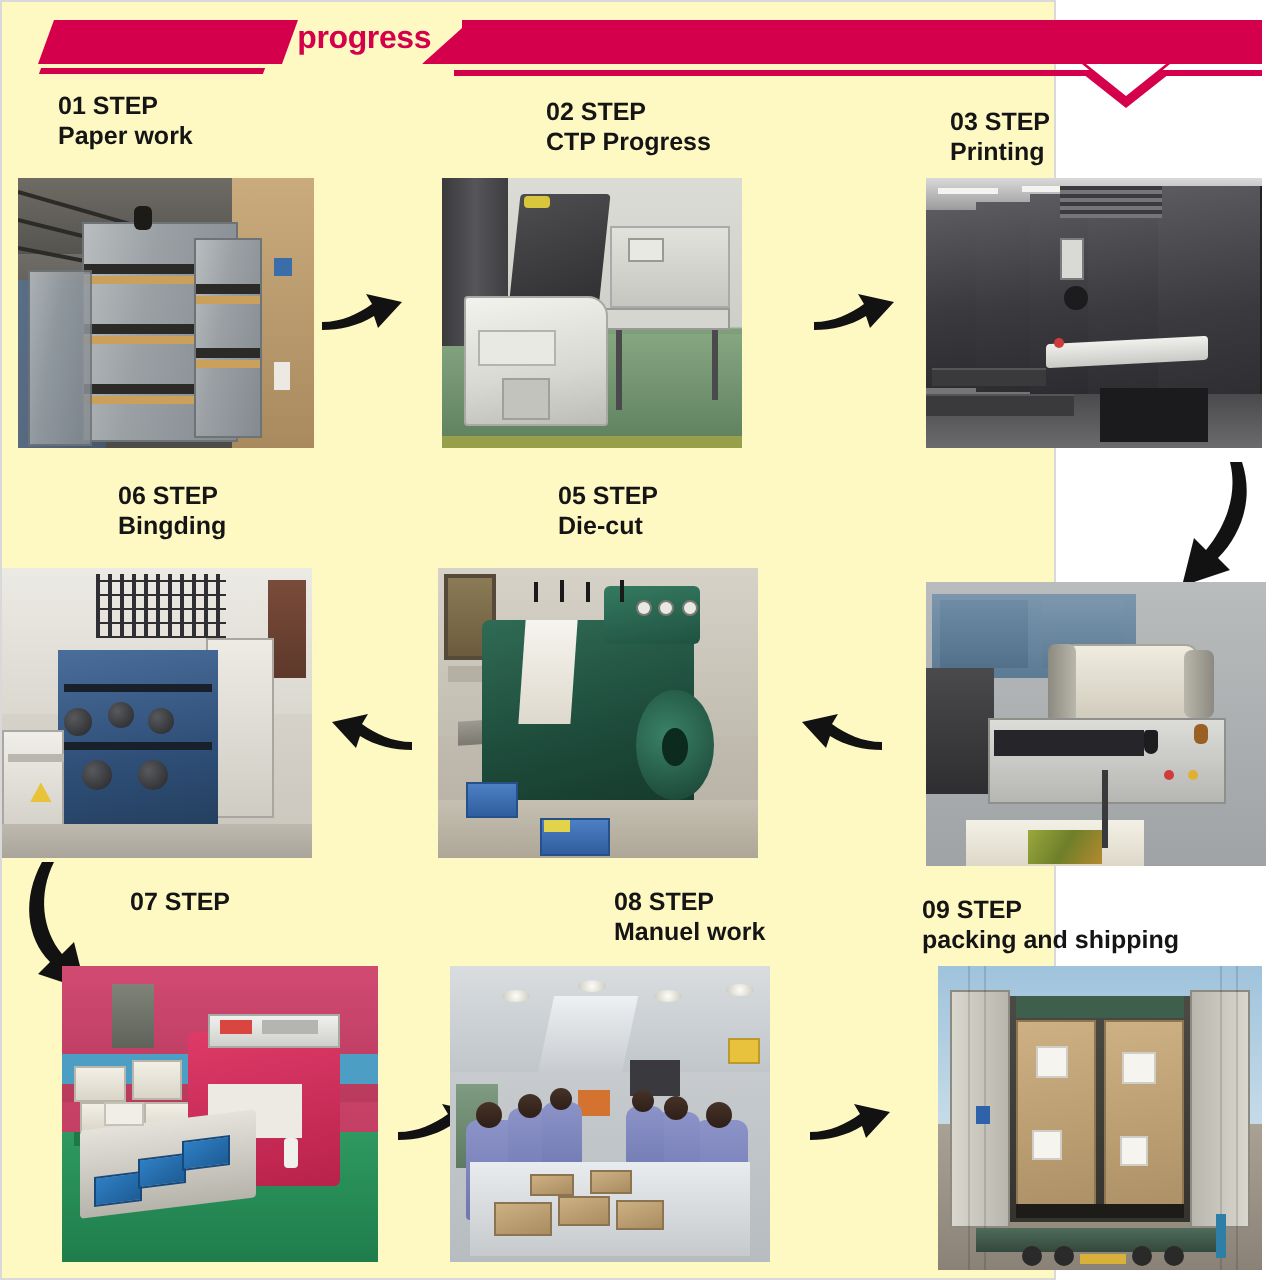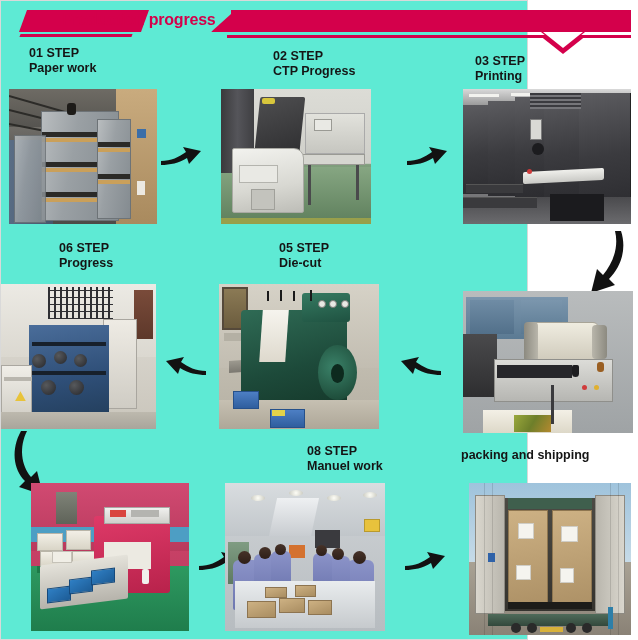--- a/index.html
+++ b/index.html
@@ -10,21 +10,21 @@
     background: #ffffff;
     font-family: "Liberation Sans", sans-serif;
     overflow: hidden;
     position: relative;
   }
 
   #page {
     position: relative;
     width: 528px;
     height: 640px;
-    background: #5eead4;
+    background: #fef9c3;
     border: 1px solid #d9d9d9;
   }
 
   
   .header {
     position: absolute;
     left: 0; top: 0;
     width: 638px; height: 44px;
   }
   .banner-left {
@@ -430,21 +430,21 @@
       <div style="position:absolute; left:52%; top:78%; width:32%; height:20%; background:#1b1b1e;"></div>
     </div>
   </div>
 
   <svg class="arrow-curve" style="left:580px; top:226px;" viewBox="0 0 54 78">
     <path d="M40 4 C 46 22, 40 40, 28 52 L 34 58 L 10 66 L 16 42 L 22 48 C 32 36, 38 20, 34 4 Z" fill="#121212"></path>
   </svg>
 
   <div class="step-label" style="left:58px; top:240px;">
     <span class="num">06  STEP</span>
-    <span class="name">Progress</span>
+    <span class="name">Bingding</span>
   </div>
   <div class="step-label" style="left:278px; top:240px;">
     <span class="num">05  STEP</span>
     <span class="name">Die-cut</span>
   </div>
 
   <div class="photo" style="left:0px; top:283px; width:155px; height:145px;">
     <div class="ph-inner">
       <div class="p6-bg"></div>
       <div class="p6-wall"></div>
@@ -520,26 +520,28 @@
       <div class="p4-print"></div>
       <div style="position:absolute; left:52%; top:66%; width:3px; height:28%; background:#3a3a3d;"></div>
     </div>
   </div>
 
   <svg class="arrow-curve" style="left:2px; top:426px;" viewBox="0 0 54 78">
     <path d="M18 4 C 8 22, 10 42, 22 54 L 16 60 L 40 68 L 34 44 L 28 50 C 18 38, 16 20, 24 4 Z" fill="#121212"></path>
   </svg>
 
   <div class="step-label" style="left:64px; top:443px;">
+    <span class="num">07  STEP</span>
   </div>
   <div class="step-label" style="left:276px; top:443px;margin-left:30px;">
     <span class="num">08  STEP</span>
     <span class="name">Manuel work</span>
   </div>
   <div class="step-label" style="left:460px; top:447px;">
+    <span class="num">09  STEP</span>
     <span class="name">packing and shipping</span>
   </div>
 
   <div class="photo" style="left:30px; top:482px; width:158px; height:148px;">
     <div class="ph-inner">
       <div class="p7-bg"></div>
       <div class="p7-pinkwall"></div>
       <div class="p7-bluewall"></div>
       <div class="p7-door"></div>
       <div class="p7-floor"></div>

